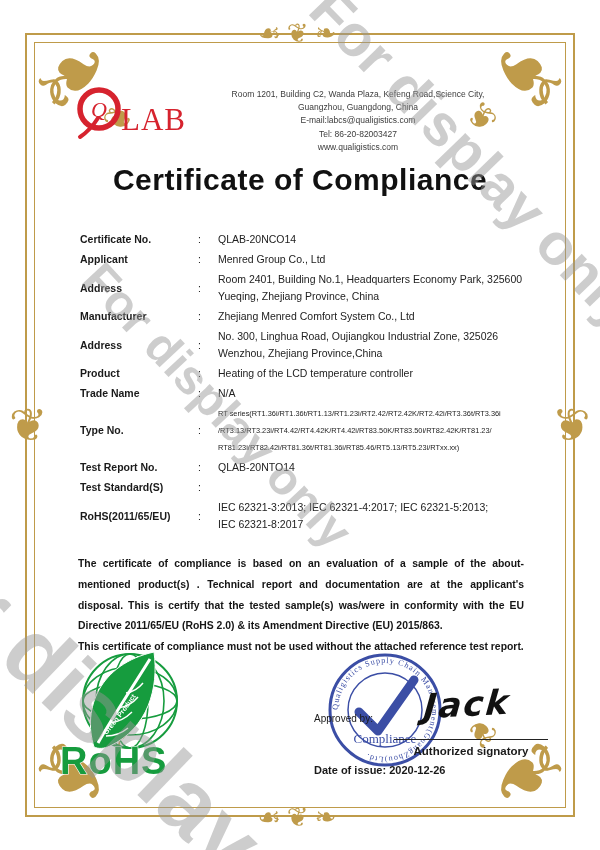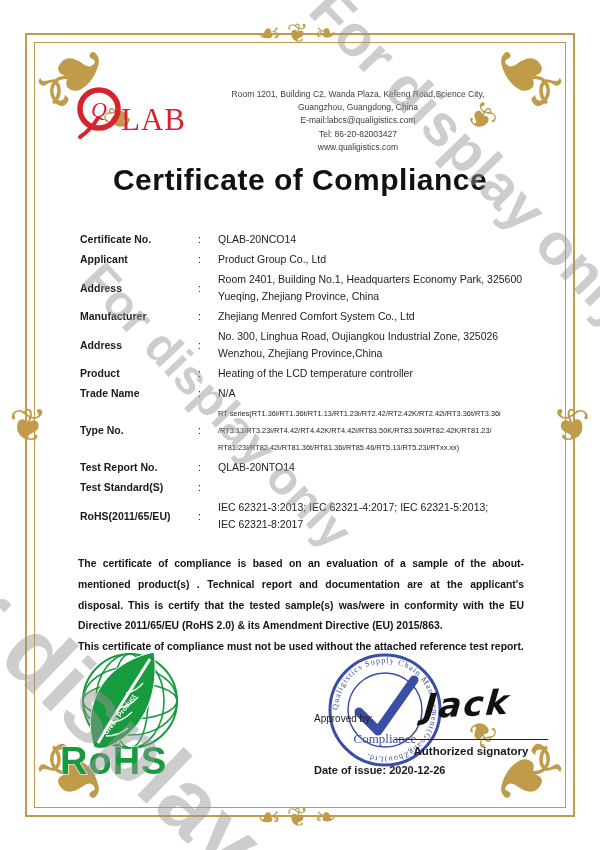--- a/index.html
+++ b/index.html
@@ -131,21 +131,21 @@
       <div class="colon">:</div>
       <div class="val">
           <div>QLAB-20NCO14</div>
         </div>
     </div>
 
     <div class="row">
       <div class="lbl">Applicant</div>
       <div class="colon">:</div>
       <div class="val">
-          <div>Product Group Co., Ltd</div>
+          <div>Menred Group Co., Ltd</div>
         </div>
     </div>
 
     <div class="row">
       <div class="lbl">Address</div>
       <div class="colon">:</div>
       <div class="val">
         <div>Room 2401, Building No.1, Headquarters Economy Park, 325600</div>
         <div>Yueqing, Zhejiang Province, China</div>
       </div>

